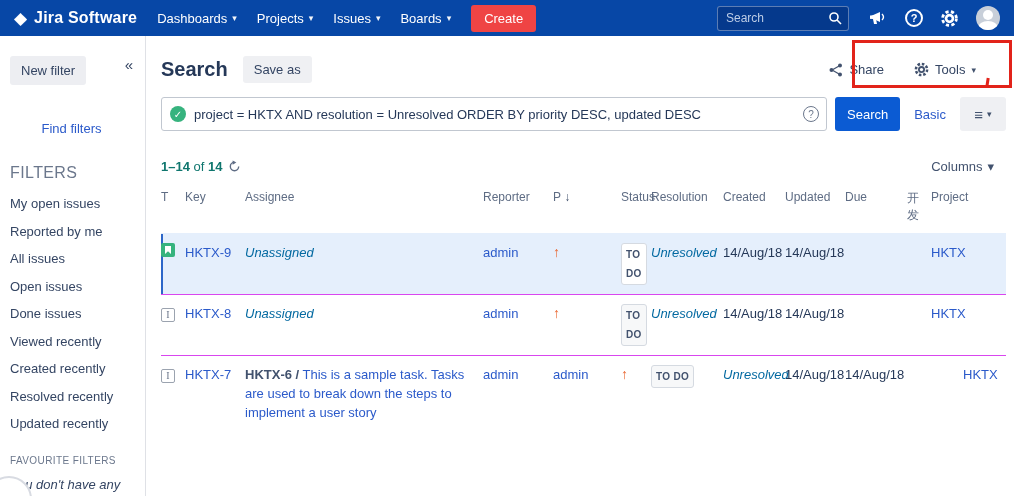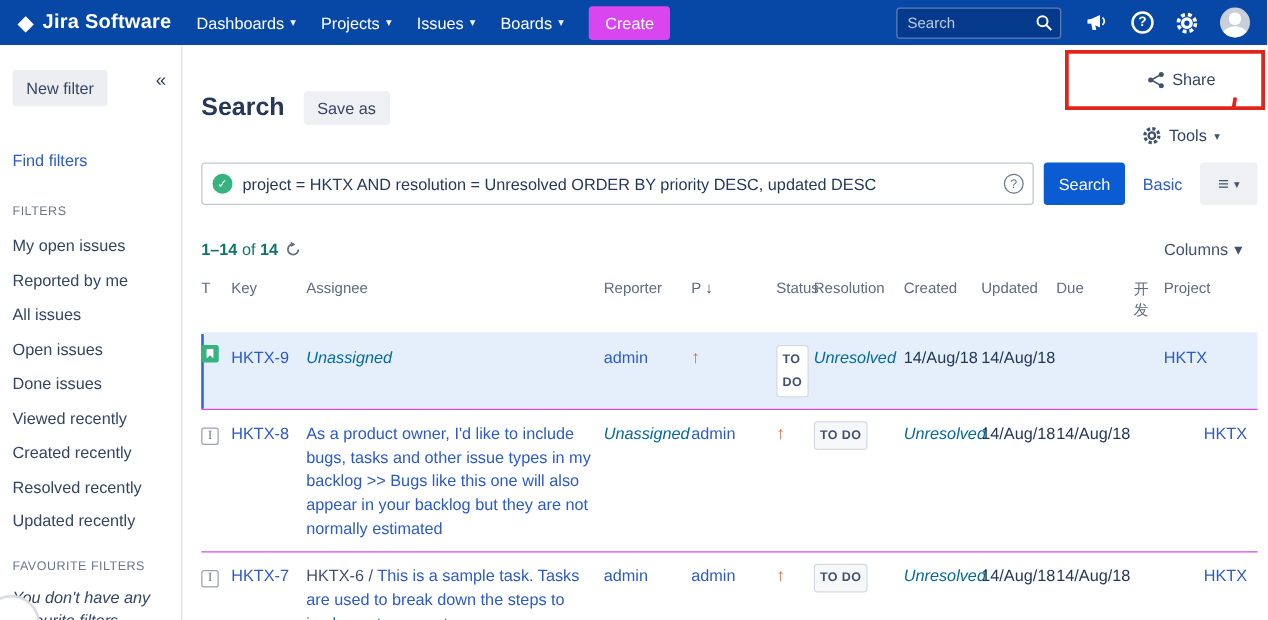--- a/index.html
+++ b/index.html
@@ -7,21 +7,21 @@
   .app { position:relative; width:1014px; height:496px; background:#fff; overflow:hidden; }
 
   
   .navbar { position:absolute; top:0; left:0; right:0; height:36px; background:#0747A6;
             display:flex; align-items:center; padding:0 14px; gap:20px; }
   .logo { display:flex; align-items:center; gap:7px; color:#fff; }
   .logo .diamond { font-size:17px; line-height:1; }
   .logo .logo-text { font-size:16px; font-weight:600; letter-spacing:.2px; }
   .nav-item { color:#fff; font-size:13px; display:flex; align-items:center; gap:5px; cursor:pointer; }
   .nav-item .chev { font-size:9px; opacity:.95; }
-  .create-btn { background:#d946ef; color:#fff; font-size:13px; border:none; border-radius:3px;
+  .create-btn { background:#ef4444; color:#fff; font-size:13px; border:none; border-radius:3px;
                 padding:6px 13px; cursor:pointer; }
   .nav-spacer { flex:1; }
   .nav-search { position:relative; width:132px; }
   .nav-search input { width:100%; height:25px; background:rgba(0,16,64,.25); border:1px solid rgba(255,255,255,.35);
                       border-radius:3px; color:#E2EAF6; font-size:12px; padding:0 26px 0 8px;
                       font-family:"Liberation Sans", sans-serif; }
   .nav-search input::placeholder { color:#BCCCE6; }
   .nav-search svg { position:absolute; right:7px; top:5px; }
   .nav-icons { display:flex; align-items:center; gap:17px; }
   .nav-ico { color:#fff; display:flex; align-items:center; cursor:pointer; }
@@ -31,38 +31,38 @@
   .avatar .head { position:absolute; left:7px; top:4px; width:10px; height:10px; border-radius:50%; background:#fff; }
   .avatar .body { position:absolute; left:2px; top:15px; width:20px; height:14px; border-radius:50%; background:#fff; }
 
   
   .sidebar { position:absolute; top:36px; left:0; bottom:0; width:146px; border-right:1px solid #DFE1E6;
              padding:20px 12px 0 10px; }
   .sb-top { display:flex; align-items:flex-start; justify-content:space-between; }
   .new-filter-btn { background:#EDEEF2; border:none; border-radius:3px; color:#344563; font-size:13px;
                     padding:7px 11px; cursor:pointer; font-family:"Liberation Sans", sans-serif; }
   .collapse { color:#344563; font-size:15px; cursor:pointer; }
-  .find-filters { display:block; margin-top:36px; color:#2B5ACA; font-size:13px; text-decoration:none; }
-  .sb-heading { margin-top:28px; font-size:10px; color:#6B778C; letter-spacing:.4px; }
+  .find-filters { display:block; margin-top:36px; color:#2B5ACA; font-size:13px; text-decoration:none;text-align:center; }
+  .sb-heading { margin-top:28px; font-size:16px; color:#6B778C; letter-spacing:.4px; }
   .sb-list { list-style:none; margin-top:14px; }
   .sb-list li { font-size:13px; color:#344563; margin-bottom:12.5px; cursor:pointer; }
   .fav-heading { margin-top:24px; font-size:10px; color:#6B778C; letter-spacing:.4px; }
   .fav-empty { margin-top:9px; font-size:13px; font-style:italic; color:#344563; line-height:19px; }
   .corner-bubble { position:absolute; left:-14px; bottom:-26px; width:46px; height:46px; border-radius:50%;
                    background:#fff; border:2px solid #D8DBE2; }
 
   
   .main { position:absolute; top:36px; left:147px; right:0; bottom:0; padding:20px 8px 0 14px; }
 
   .page-header { display:flex; align-items:center; }
   .page-title { font-size:20px; color:#253858; font-weight:600; }
   .save-as-btn { margin-left:15px; background:#EFF0F3; border:none; border-radius:3px; color:#344563;
                  font-size:13px; padding:6px 11px; cursor:pointer; font-family:"Liberation Sans", sans-serif; }
   .ph-spacer { flex:1; }
-  .share-tools { display:flex; align-items:center; gap:30px; margin-right:30px;flex-direction:column; }
+  .share-tools { display:flex; align-items:center; gap:30px; margin-right:30px; }
   .st-btn { display:flex; align-items:center; gap:6px; color:#344563; font-size:13px; cursor:pointer; }
   .st-btn .chev { font-size:9px; color:#42526E; }
 
   .annotation-box { position:absolute; left:852px; top:40px; width:160px; height:48px;
                     border:3px solid #E2231A; pointer-events:none; }
   .annotation-tick { position:absolute; left:986px; top:78px; width:3px; height:9px; background:#E2231A;
                      transform:rotate(9deg); }
 
   .query-row { margin-top:14px; display:flex; align-items:center; gap:8px; height:34px; }
   .jql-wrap { position:relative; flex:1; height:34px; }
@@ -104,21 +104,21 @@
     background:#fff; clip-path:polygon(0 0,100% 0,100% 100%,50% 65%,0 100%); }
   .type-icon.ph { background:#fff; border:1px solid #9BA3AF; color:#6B778C; font-size:10px;
                   font-family:"Liberation Serif", serif; text-align:center; line-height:12px; }
   a.lnk { color:#2B5ACA; text-decoration:none; }
   .it { font-style:italic; color:#0369a1; }
   .prio { color:#E9652E; font-weight:bold; font-size:14px; }
   .badge { display:inline-block; background:#F7F8F9; border:1px solid #D5DAE1; border-radius:3px;
            color:#42526E; font-size:10px; font-weight:bold; letter-spacing:.3px; padding:1px 4px; }
   .trow.selected .badge { background:#fff; }
   .plain { color:#253858; }
-  .sum-prefix { color:#42526E; }
+  .sum-prefix { color:#42526E;font-weight:bold; }
 </style>
 </head>
 <body>
 
 <div class="app">
 
   <header class="navbar">
     <div class="logo">
       <span class="diamond">◆</span>
       <span class="logo-text">Jira Software</span>
@@ -283,21 +283,20 @@
         <div class="plain">14/Aug/18</div>
         <div class="plain">14/Aug/18</div>
         <div></div>
         <div></div>
         <div><a class="lnk" href="#">HKTX</a></div>
       </div>
 
       <div class="grid trow">
         <div><span class="type-icon ph">I</span></div>
         <div><a class="lnk" href="#">HKTX-8</a></div>
-        <div><a class="lnk" href="#">As a product owner, I'd like to include bugs, tasks and other issue types in my backlog &gt;&gt; Bugs like this one will also appear in your backlog but they are not normally estimated</a></div>
         <div><span class="it">Unassigned</span></div>
         <div><a class="lnk" href="#">admin</a></div>
         <div><span class="prio">↑</span></div>
         <div><span class="badge">TO DO</span></div>
         <div><span class="it">Unresolved</span></div>
         <div class="plain">14/Aug/18</div>
         <div class="plain">14/Aug/18</div>
         <div></div>
         <div></div>
         <div><a class="lnk" href="#">HKTX</a></div>

